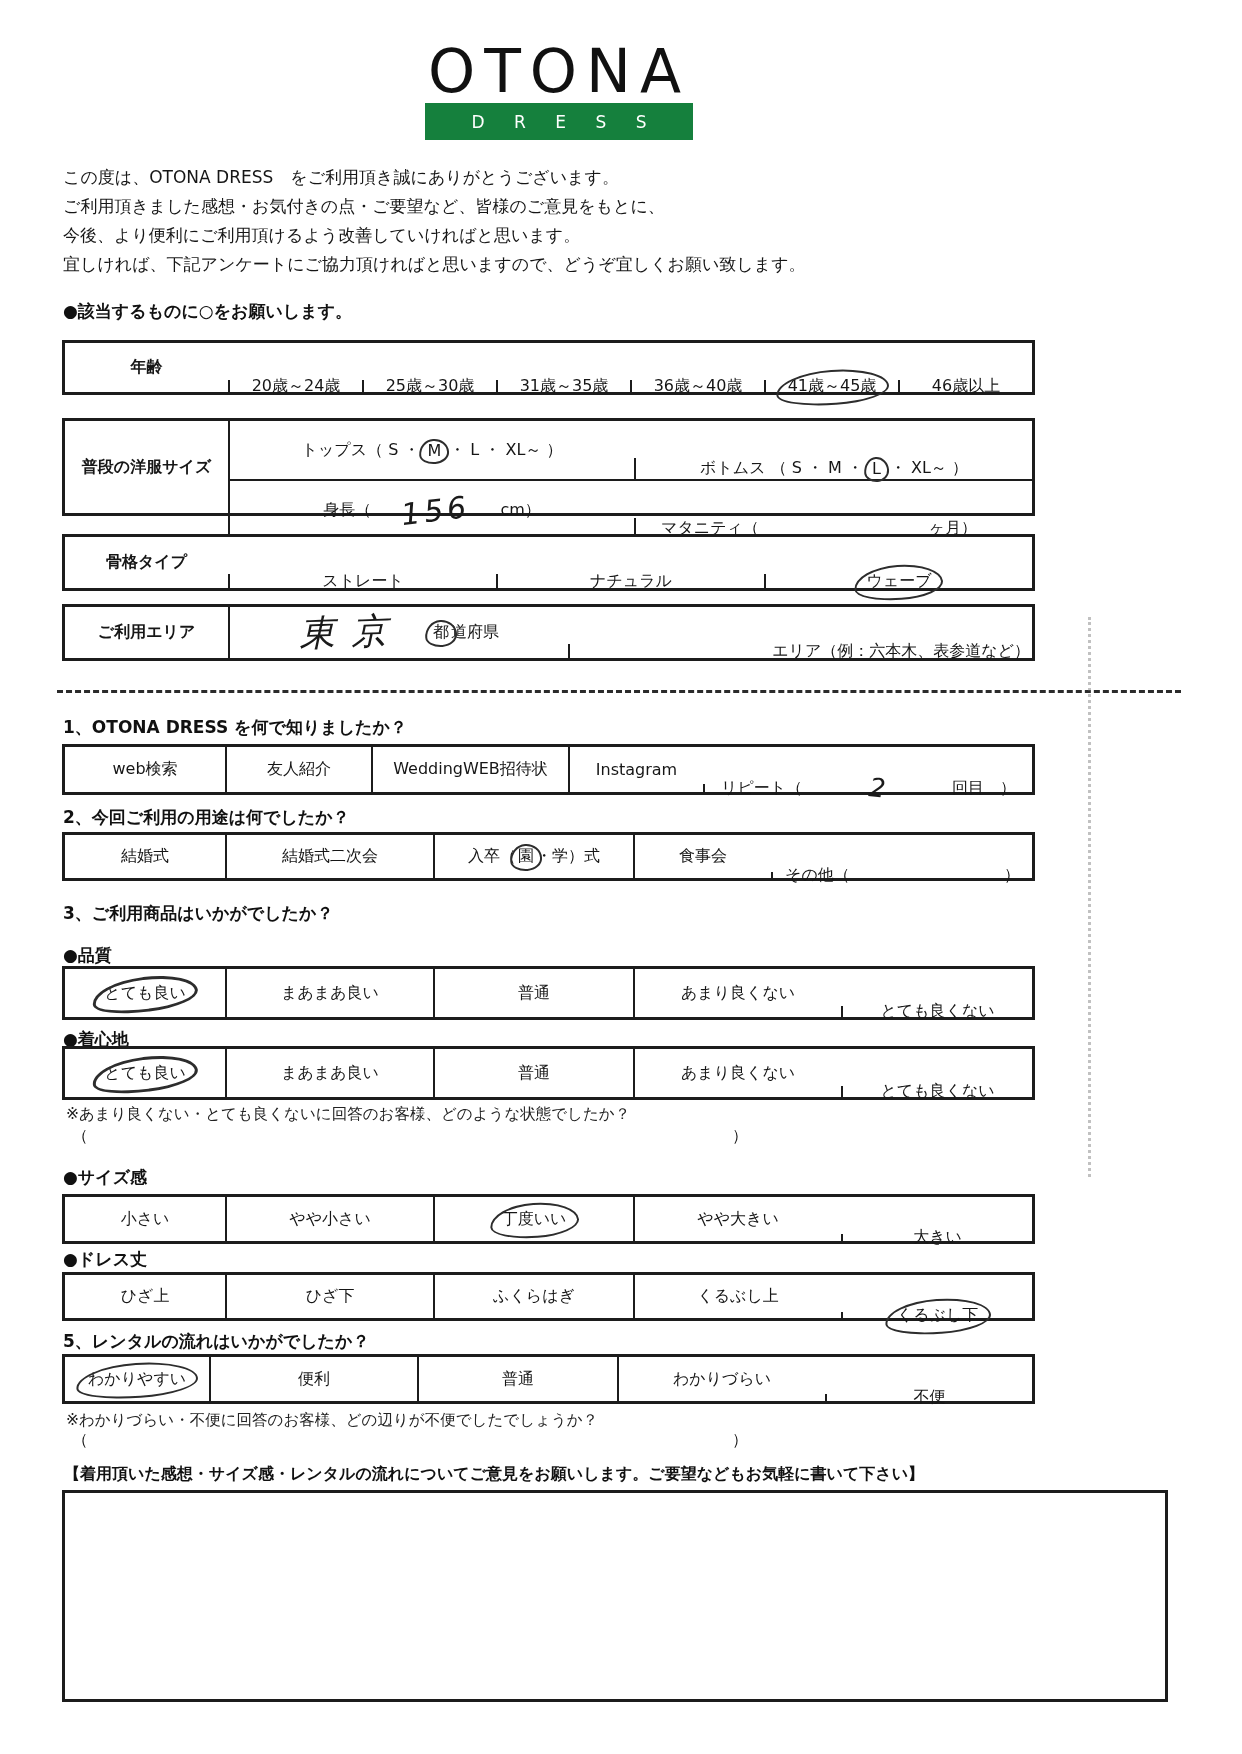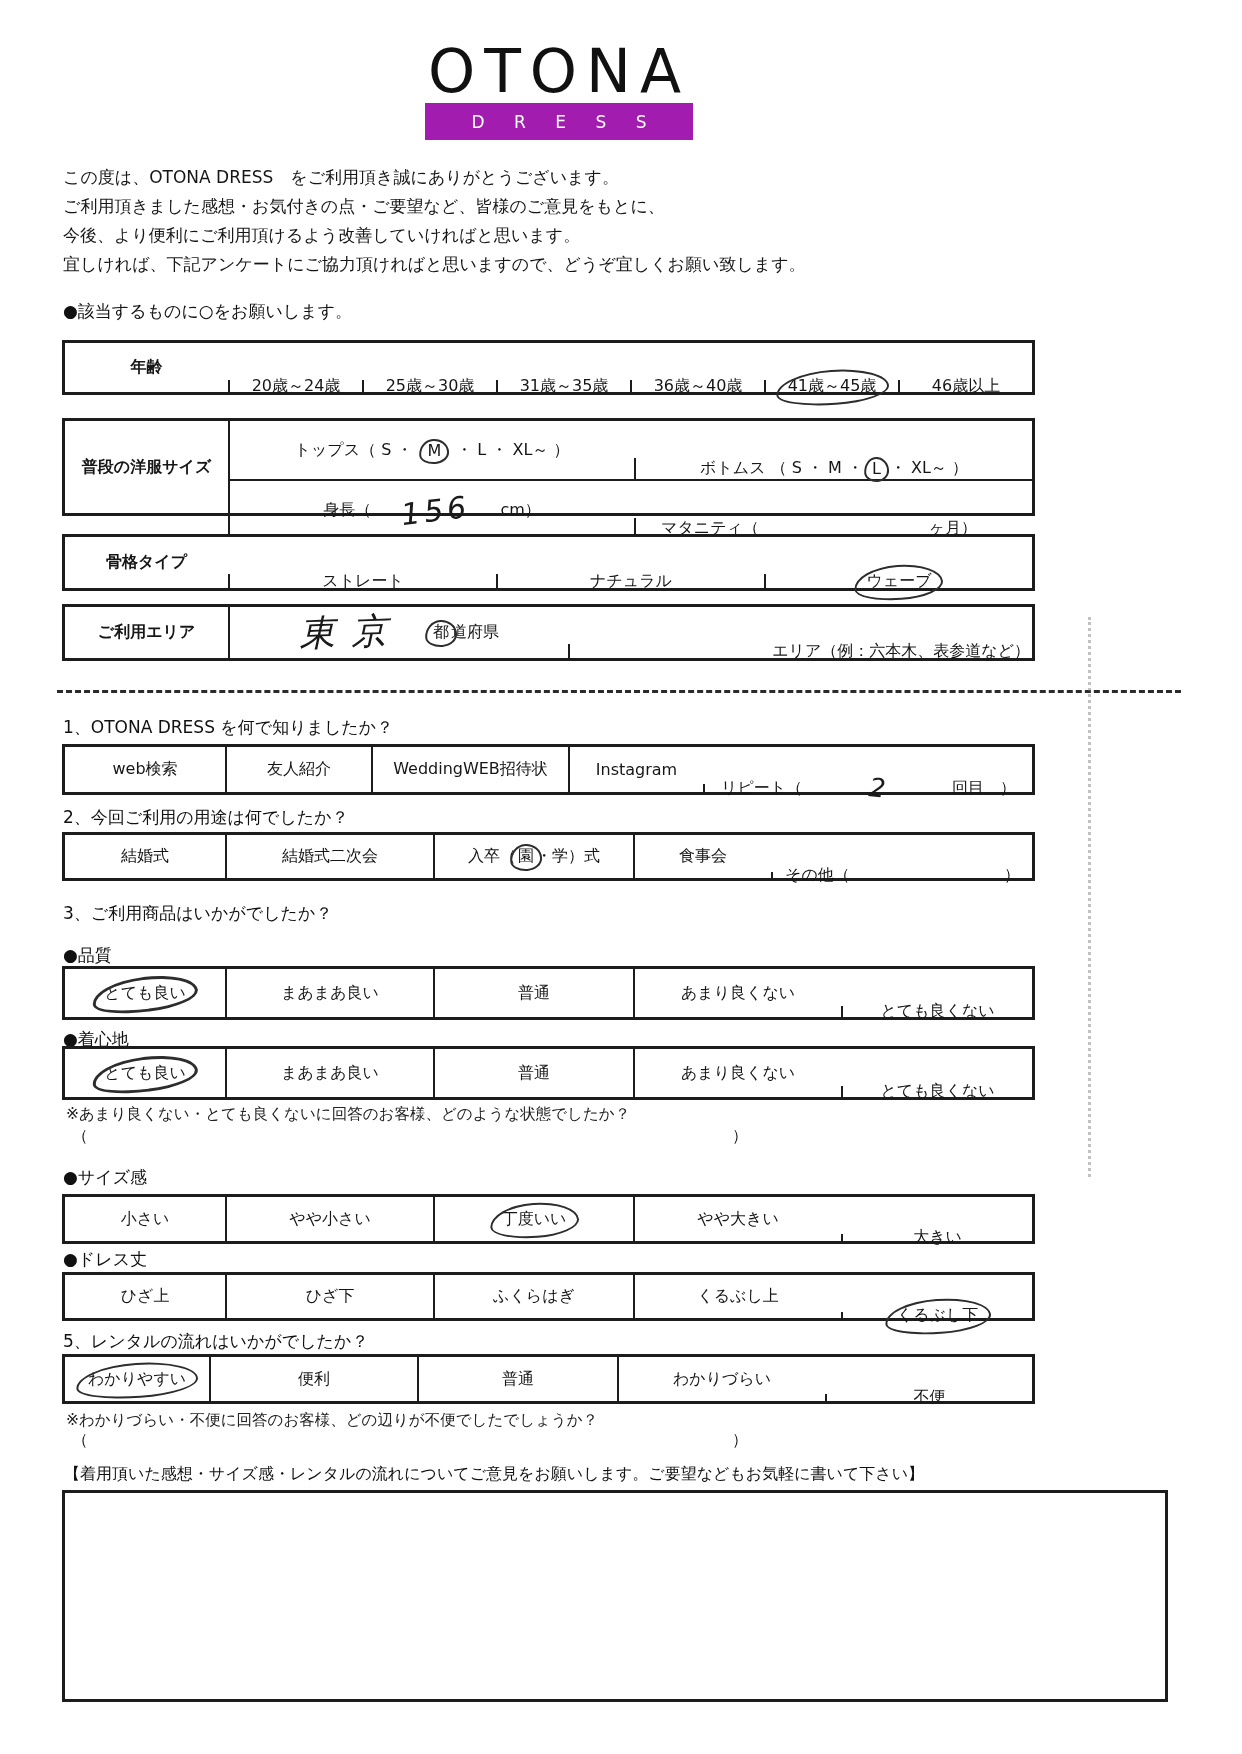--- a/index.html
+++ b/index.html
@@ -5,25 +5,25 @@
   :root{ --ink:#1c1c1c; }
   html,body{margin:0;padding:0;}
   body{
     width:1242px;height:1754px;background:#ffffff;position:relative;
     font-family:"DejaVu Sans","Liberation Sans",sans-serif;color:var(--ink);
     overflow:hidden;
   }
   
   .logo{position:absolute;top:40px;left:425px;width:268px;text-align:center;}
   .logo-title{font-size:60px;letter-spacing:9px;font-weight:400;line-height:62px;color:#111;}
-  .logo-bar{margin-top:1px;background:#a21caf;height:37px;display:flex;align-items:center;justify-content:center;}
+  .logo-bar{margin-top:1px;background:#15803d;height:37px;display:flex;align-items:center;justify-content:center;}
   .logo-bar span{color:#fff;font-size:17px;letter-spacing:12px;margin-right:-12px;}
   
   .intro{position:absolute;top:163px;left:63px;font-size:17px;line-height:29px;color:#161616;}
-  .sec{position:absolute;left:63px;font-weight:normal;font-size:17px;color:#111;white-space:nowrap;}
+  .sec{position:absolute;left:63px;font-weight:bold;font-size:17px;color:#111;white-space:nowrap;}
   .note{position:absolute;left:66px;font-size:15.5px;color:#222;white-space:nowrap;}
   .parens{position:absolute;left:72px;width:676px;display:flex;justify-content:space-between;font-size:16px;}
   
   .tbl{position:absolute;left:62px;width:973px;box-sizing:border-box;border:3px solid var(--ink);background:#fff;display:flex;}
   .col{display:flex;flex-direction:column;flex:1;}
   .trow{display:flex;flex:1;}
   .bt{border-top:2px solid var(--ink);}
   .tc{position:relative;display:flex;align-items:center;justify-content:center;box-sizing:border-box;
       border-left:2px solid var(--ink);font-size:16px;text-align:center;padding:0 6px;color:#161616;}
   .nobl{border-left:none;}
@@ -76,21 +76,21 @@
     <div class="tc f1">
       <span class="circ"><span>41歳～45歳</span></span>
     </div>
     <div class="tc f1">46歳以上</div>
   </div>
 
   <div class="tbl" style="top:418px;height:98px">
     <div class="tc lbl nobl" style="width:163px">普段の洋服サイズ</div>
     <div class="col">
       <div class="trow">
-        <div class="tc" style="width:406px;gap:13px">
+        <div class="tc" style="width:406px;gap:6px">
           <span>トップス（ S ・</span>
           <span class="circ sm"><span>M</span></span>
           <span>・ L ・ XL～ ）</span>
         </div>
         <div class="tc f1" style="gap:7px">
           <span>ボトムス （ S ・  M  ・</span>
           <span class="circ sm"><span>L</span></span>
           <span>・ XL～ ）</span>
         </div>
       </div>

